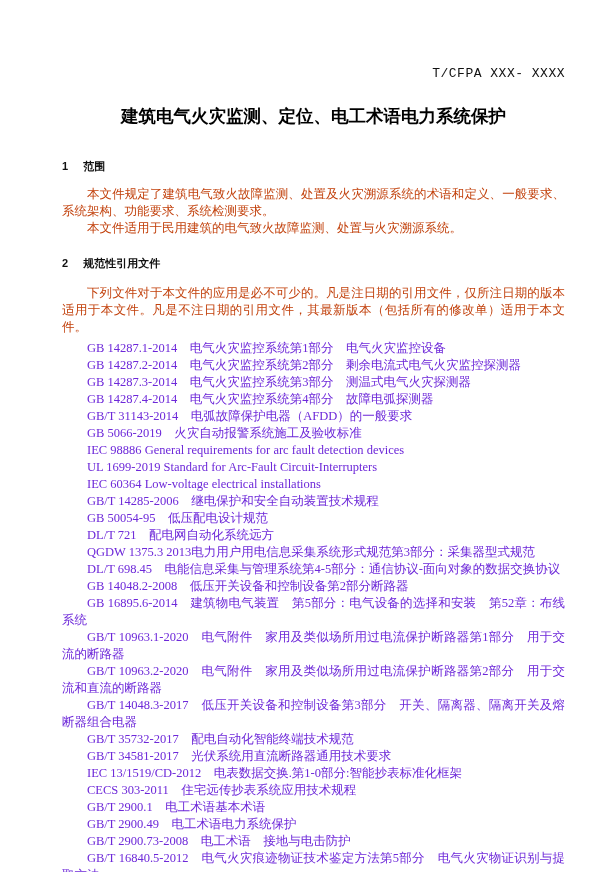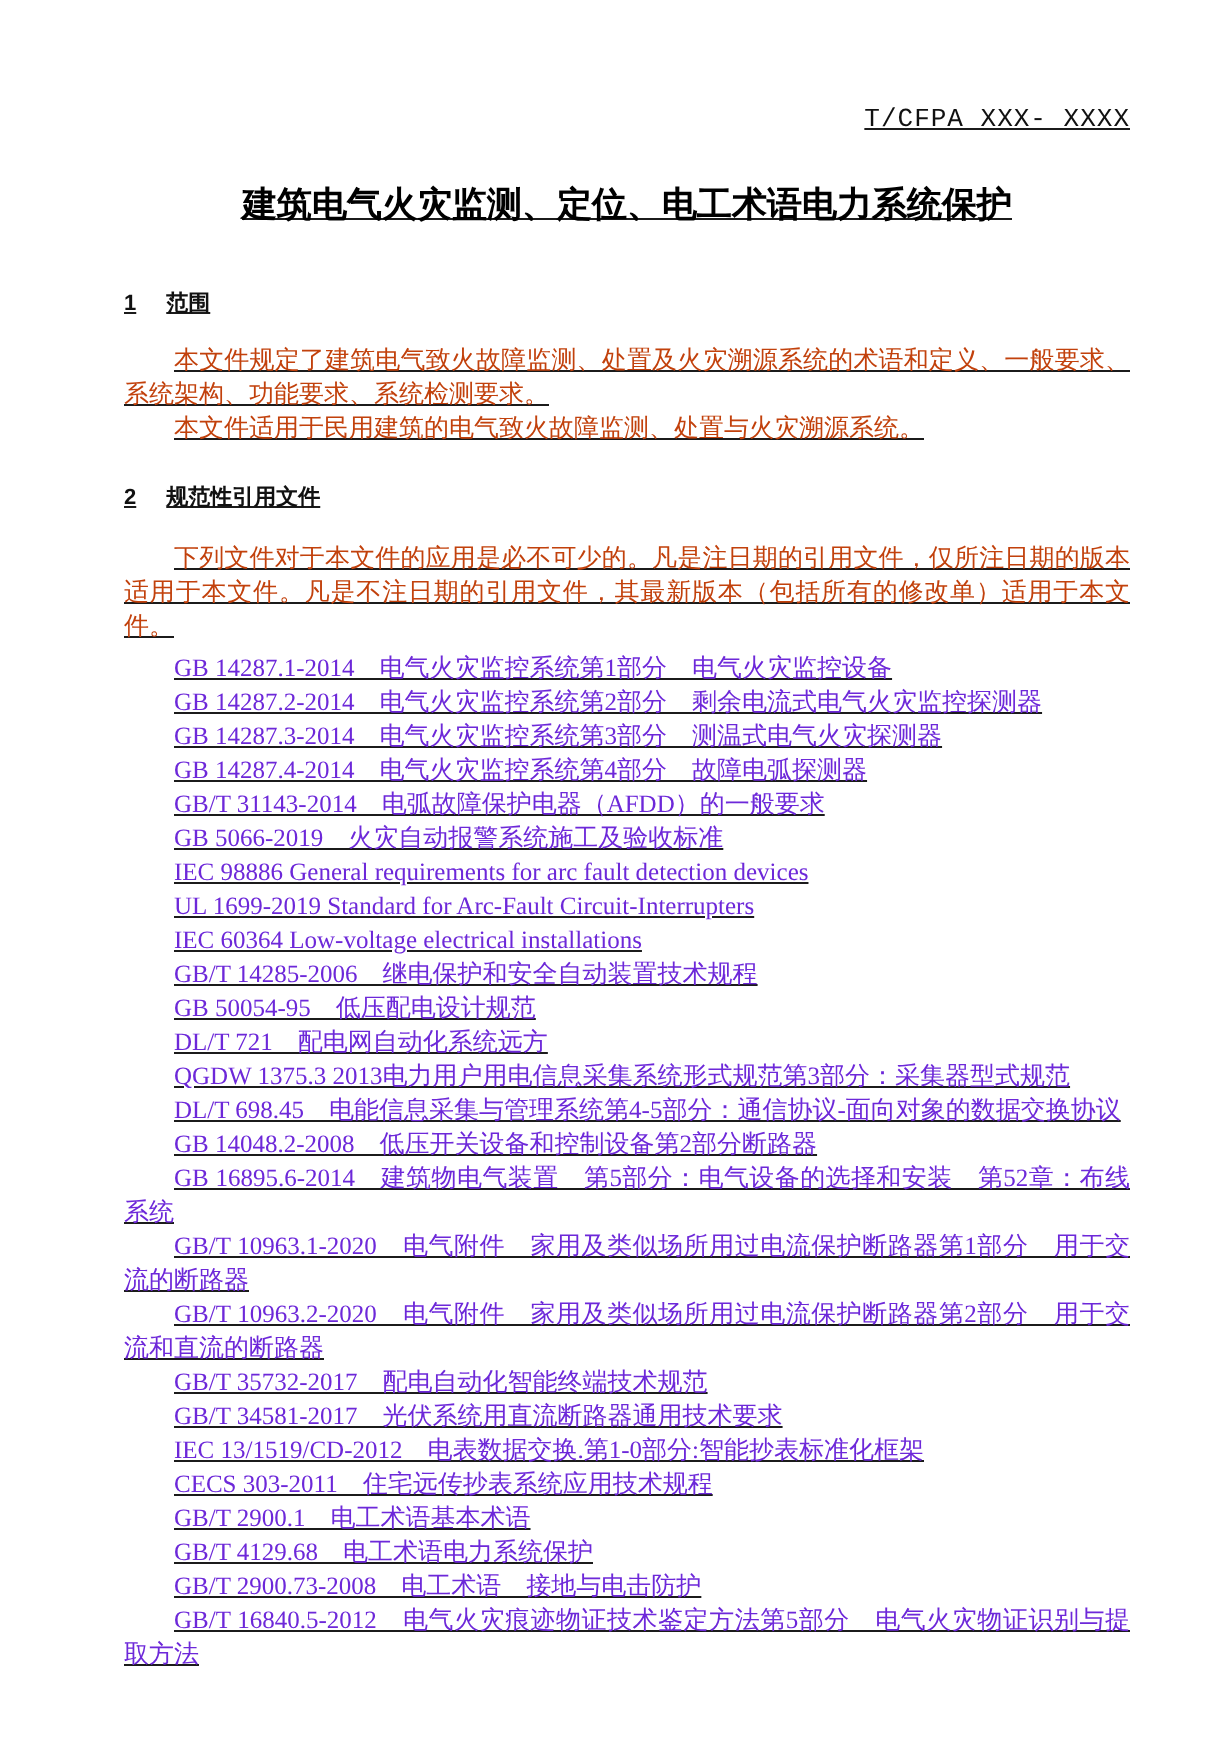--- a/index.html
+++ b/index.html
@@ -7,26 +7,25 @@
     padding: 0;
     background: #ffffff;
   }
   .page {
     position: relative;
     width: 612px;
     height: 872px;
     margin: 0 auto;
     background: #ffffff;
     box-sizing: border-box;
-    padding: 52px 47px 0 62px;
+    padding: 66px 47px 0 62px;
     color: #1b1b1b;
     font-family: "Liberation Serif", "DejaVu Serif", serif;
     font-size: 12.5px;
     overflow: hidden;
-    text-decoration: underline;
   }
   .doc-header {
     text-align: right;
     font-family: "Liberation Mono", "DejaVu Sans Mono", monospace;
     font-size: 13px;
     line-height: 16px;
     color: #111;
     letter-spacing: 0.5px;
   }
   .doc-title {
@@ -101,24 +100,25 @@
         <p class="ref-line">IEC 60364 Low-voltage electrical installations</p>
         <p class="ref-line">GB/T 14285-2006　继电保护和安全自动装置技术规程</p>
         <p class="ref-line">GB 50054-95　低压配电设计规范</p>
         <p class="ref-line">DL/T 721　配电网自动化系统远方</p>
         <p class="ref-line">QGDW 1375.3 2013电力用户用电信息采集系统形式规范第3部分：采集器型式规范</p>
         <p class="ref-line">DL/T 698.45　电能信息采集与管理系统第4-5部分：通信协议-面向对象的数据交换协议</p>
         <p class="ref-line">GB 14048.2-2008　低压开关设备和控制设备第2部分断路器</p>
         <p class="ref-line">GB 16895.6-2014　建筑物电气装置　第5部分：电气设备的选择和安装　第52章：布线系统</p>
         <p class="ref-line">GB/T 10963.1-2020　电气附件　家用及类似场所用过电流保护断路器第1部分　用于交流的断路器</p>
         <p class="ref-line">GB/T 10963.2-2020　电气附件　家用及类似场所用过电流保护断路器第2部分　用于交流和直流的断路器</p>
+        <p class="ref-line">GB/T 14048.3-2017　低压开关设备和控制设备第3部分　开关、隔离器、隔离开关及熔断器组合电器</p>
         <p class="ref-line">GB/T 35732-2017　配电自动化智能终端技术规范</p>
         <p class="ref-line">GB/T 34581-2017　光伏系统用直流断路器通用技术要求</p>
         <p class="ref-line">IEC 13/1519/CD-2012　电表数据交换.第1-0部分:智能抄表标准化框架</p>
         <p class="ref-line">CECS 303-2011　住宅远传抄表系统应用技术规程</p>
         <p class="ref-line">GB/T 2900.1　电工术语基本术语</p>
-        <p class="ref-line">GB/T 4129.68　电工术语电力系统保护</p>
+        <p class="ref-line">GB/T 2900.49　电工术语电力系统保护</p>
         <p class="ref-line">GB/T 2900.73-2008　电工术语　接地与电击防护</p>
         <p class="ref-line">GB/T 16840.5-2012　电气火灾痕迹物证技术鉴定方法第5部分　电气火灾物证识别与提取方法</p>
       </div>
   </section>
 
 </div>
 
 </body></html>

